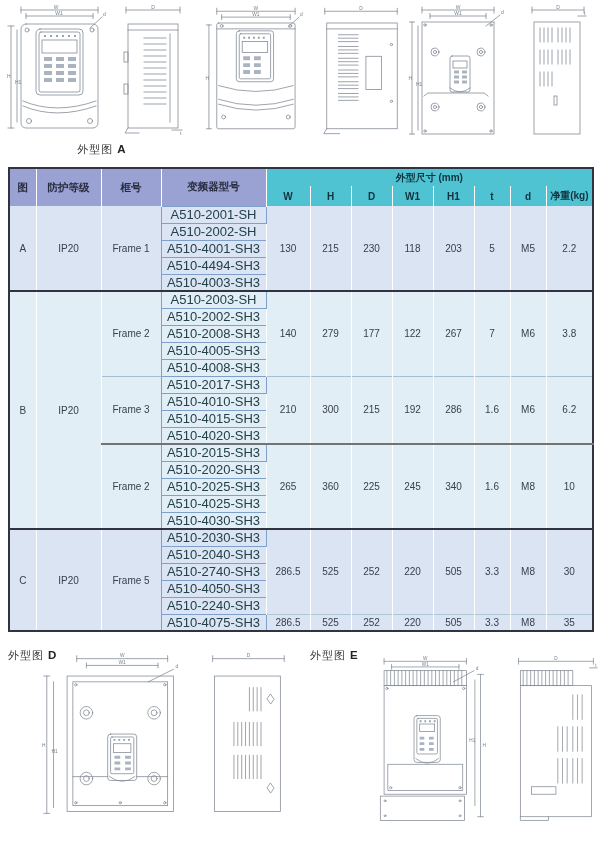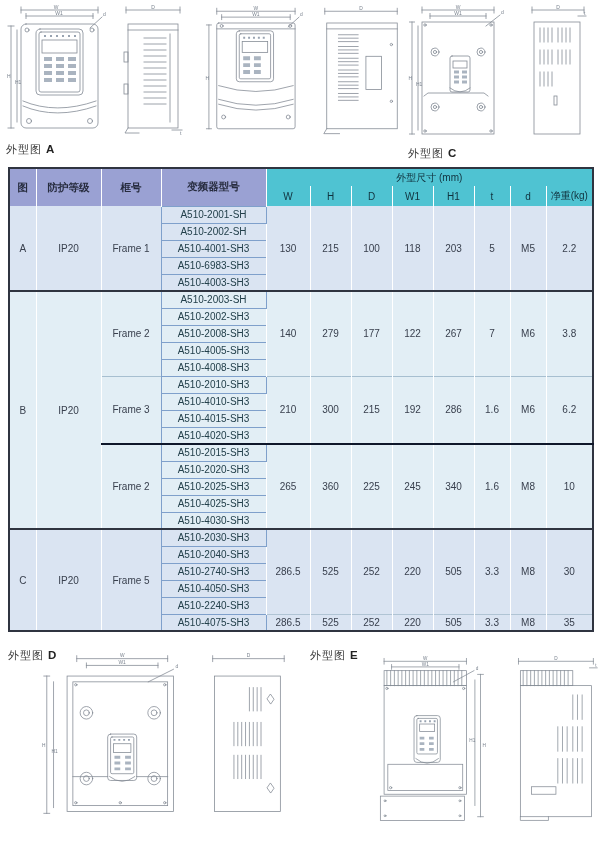--- a/index.html
+++ b/index.html
@@ -4,49 +4,49 @@
 <style>
   *{box-sizing:border-box;margin:0;padding:0}
   html,body{width:600px;height:844px}
   body{position:relative;background:#fff;font-family:"Liberation Sans","DejaVu Sans",sans-serif;overflow:hidden}
 
   
   .fig-group{position:absolute}
   .views{display:flex;align-items:flex-start}
   .fig-label{font-size:11px;color:#3a3a3a;letter-spacing:1px;white-space:nowrap}
   .fig-label b{margin-left:4px;font-size:11.5px;color:#222}
-  .top-label{text-align:left;margin-top:6px}
+  .top-label{text-align:center;margin-top:6px}
   .corner-label{position:absolute;left:2px;top:0}
 
   svg{display:block}
   .ln{fill:none;stroke:var(--drawing-line);stroke-width:.8;stroke-linecap:square}
   .fl{fill:#fff;stroke:var(--drawing-line);stroke-width:.8}
   .bt{fill:none;stroke:#aab4c0;stroke-width:4}
   .bt3{fill:none;stroke:#aab4c0;stroke-width:3}
   .led{fill:none;stroke:#98a3b1;stroke-width:2}
   .tx{font:5px "Liberation Sans",sans-serif;fill:#78818d}
 
   
   table{position:absolute;left:8px;top:167px;width:584px;border-collapse:collapse;table-layout:fixed;border:2px solid var(--line-dark)}
   td{padding:0;text-align:center;vertical-align:middle;overflow:hidden;white-space:nowrap}
   thead td{border-left:1px solid rgba(255,255,255,.8)}
   thead tr:first-child{height:18px}
   thead tr:last-child{height:20px}
   .hp{background:var(--header-purple);color:#272c3f;font-size:10.5px;font-weight:bold}
-  .ht{background:var(--header-teal);color:#10323e;font-size:10px;font-weight:normal}
+  .ht{background:var(--header-teal);color:#10323e;font-size:10px;font-weight:bold}
   .hw{font-size:10px}
   tbody td{height:17px;font-size:10px;color:#39404e;border-left:1px solid rgba(255,255,255,.85)}
   tr.sec-0 td{background:var(--section-a-bg)}
   tr.sec-1 td{background:var(--section-b-bg)}
   tr.sec-2 td{background:var(--section-c-bg)}
-  td.model-cell{font-size:10px;color:#23404b;border:1px solid #7fa0cb}
+  td.model-cell{font-size:13px;color:#23404b;border:1px solid #7fa0cb}
   td.model-teal{background:var(--model-teal)}
   td.model-blue{background:var(--model-blue)}
   tr.frame-light td{border-top:1px solid #a7bfd0}
-  tr.frame-dark td{border-top:2px solid #0f172a}
+  tr.frame-dark td{border-top:2px solid #737373}
   tr.group-start td{border-top:1px solid #b0c4d4}
   tr.section-start td{border-top:2px solid var(--line-dark)}
 </style>
 </head>
 <body>
 
 <div class="fig-group" style="left:6px;top:4px;width:192px">
   <div class="views" style="gap:14px">
     <svg width="100" height="132" viewBox="0 0 100 132">
       <path class="ln" d="M15 6H92M15 3v6M92 3v6"></path>
@@ -160,23 +160,20 @@
     </svg>
     <svg width="64" height="136" viewBox="0 0 64 136">
       <path class="ln" d="M6 6H58M6 3v6M58 3v6"></path>
         <text class="tx" x="32" y="4.8" text-anchor="middle">D</text>
       <path class="ln" d="M52 12h8"></path>
         <text class="tx" x="58" y="11">t</text>
       <rect class="ln" x="8" y="18" width="46" height="112"></rect>
       <path class="ln" d="M14 24v14M18 24v14M22 24v14M26 24v14M32 24v14M36 24v14M40 24v14M44 24v14M14 46v14M18 46v14M22 46v14M26 46v14M32 46v14M36 46v14M40 46v14M44 46v14M14 68v14M18 68v14M22 68v14M26 68v14"></path>
       <rect class="ln" x="28" y="92" width="3" height="9"></rect>
     </svg>
-  </div>
-  <div class="fig-label top-label">
-    <span>外型图</span><b>C</b>
   </div>
 </div>
 
 <table>
   <colgroup>
     <col style="width:27px">
       <col style="width:65px">
       <col style="width:60px">
       <col style="width:105px">
     <col style="width:44px">
@@ -208,35 +205,35 @@
     </tr>
   </thead>
   <tbody>
       <tr class="sec-0">
         <td class="fig-cell" rowspan="5">A</td>
         <td class="protection-cell" rowspan="5">IP20</td>
         <td class="frame-cell" rowspan="5">Frame 1</td>
         <td class="model-cell model-teal">A510-2001-SH</td>
         <td class="value-cell" rowspan="5">130</td>
         <td class="value-cell" rowspan="5">215</td>
-        <td class="value-cell" rowspan="5">100</td>
+        <td class="value-cell" rowspan="5">230</td>
         <td class="value-cell" rowspan="5">118</td>
         <td class="value-cell" rowspan="5">203</td>
         <td class="value-cell" rowspan="5">5</td>
         <td class="value-cell" rowspan="5">M5</td>
         <td class="value-cell" rowspan="5">2.2</td>
       </tr>
       <tr class="sec-0">
         <td class="model-cell model-blue">A510-2002-SH</td>
       </tr>
       <tr class="sec-0">
         <td class="model-cell model-teal">A510-4001-SH3</td>
       </tr>
       <tr class="sec-0">
-        <td class="model-cell model-blue">A510-6983-SH3</td>
+        <td class="model-cell model-blue">A510-4494-SH3</td>
       </tr>
       <tr class="sec-0">
         <td class="model-cell model-teal">A510-4003-SH3</td>
       </tr>
       <tr class="sec-1 section-start">
         <td class="fig-cell" rowspan="14">B</td>
         <td class="protection-cell" rowspan="14">IP20</td>
         <td class="frame-cell" rowspan="5">Frame 2</td>
         <td class="model-cell model-blue">A510-2003-SH</td>
         <td class="value-cell" rowspan="5">140</td>
@@ -255,21 +252,21 @@
         <td class="model-cell model-blue">A510-2008-SH3</td>
       </tr>
       <tr class="sec-1">
         <td class="model-cell model-teal">A510-4005-SH3</td>
       </tr>
       <tr class="sec-1">
         <td class="model-cell model-blue">A510-4008-SH3</td>
       </tr>
       <tr class="sec-1 frame-light">
         <td class="frame-cell" rowspan="4">Frame 3</td>
-        <td class="model-cell model-teal">A510-2010-SH3</td>
+        <td class="model-cell model-teal">A510-2017-SH3</td>
         <td class="value-cell" rowspan="4">210</td>
         <td class="value-cell" rowspan="4">300</td>
         <td class="value-cell" rowspan="4">215</td>
         <td class="value-cell" rowspan="4">192</td>
         <td class="value-cell" rowspan="4">286</td>
         <td class="value-cell" rowspan="4">1.6</td>
         <td class="value-cell" rowspan="4">M6</td>
         <td class="value-cell" rowspan="4">6.2</td>
       </tr>
       <tr class="sec-1">

